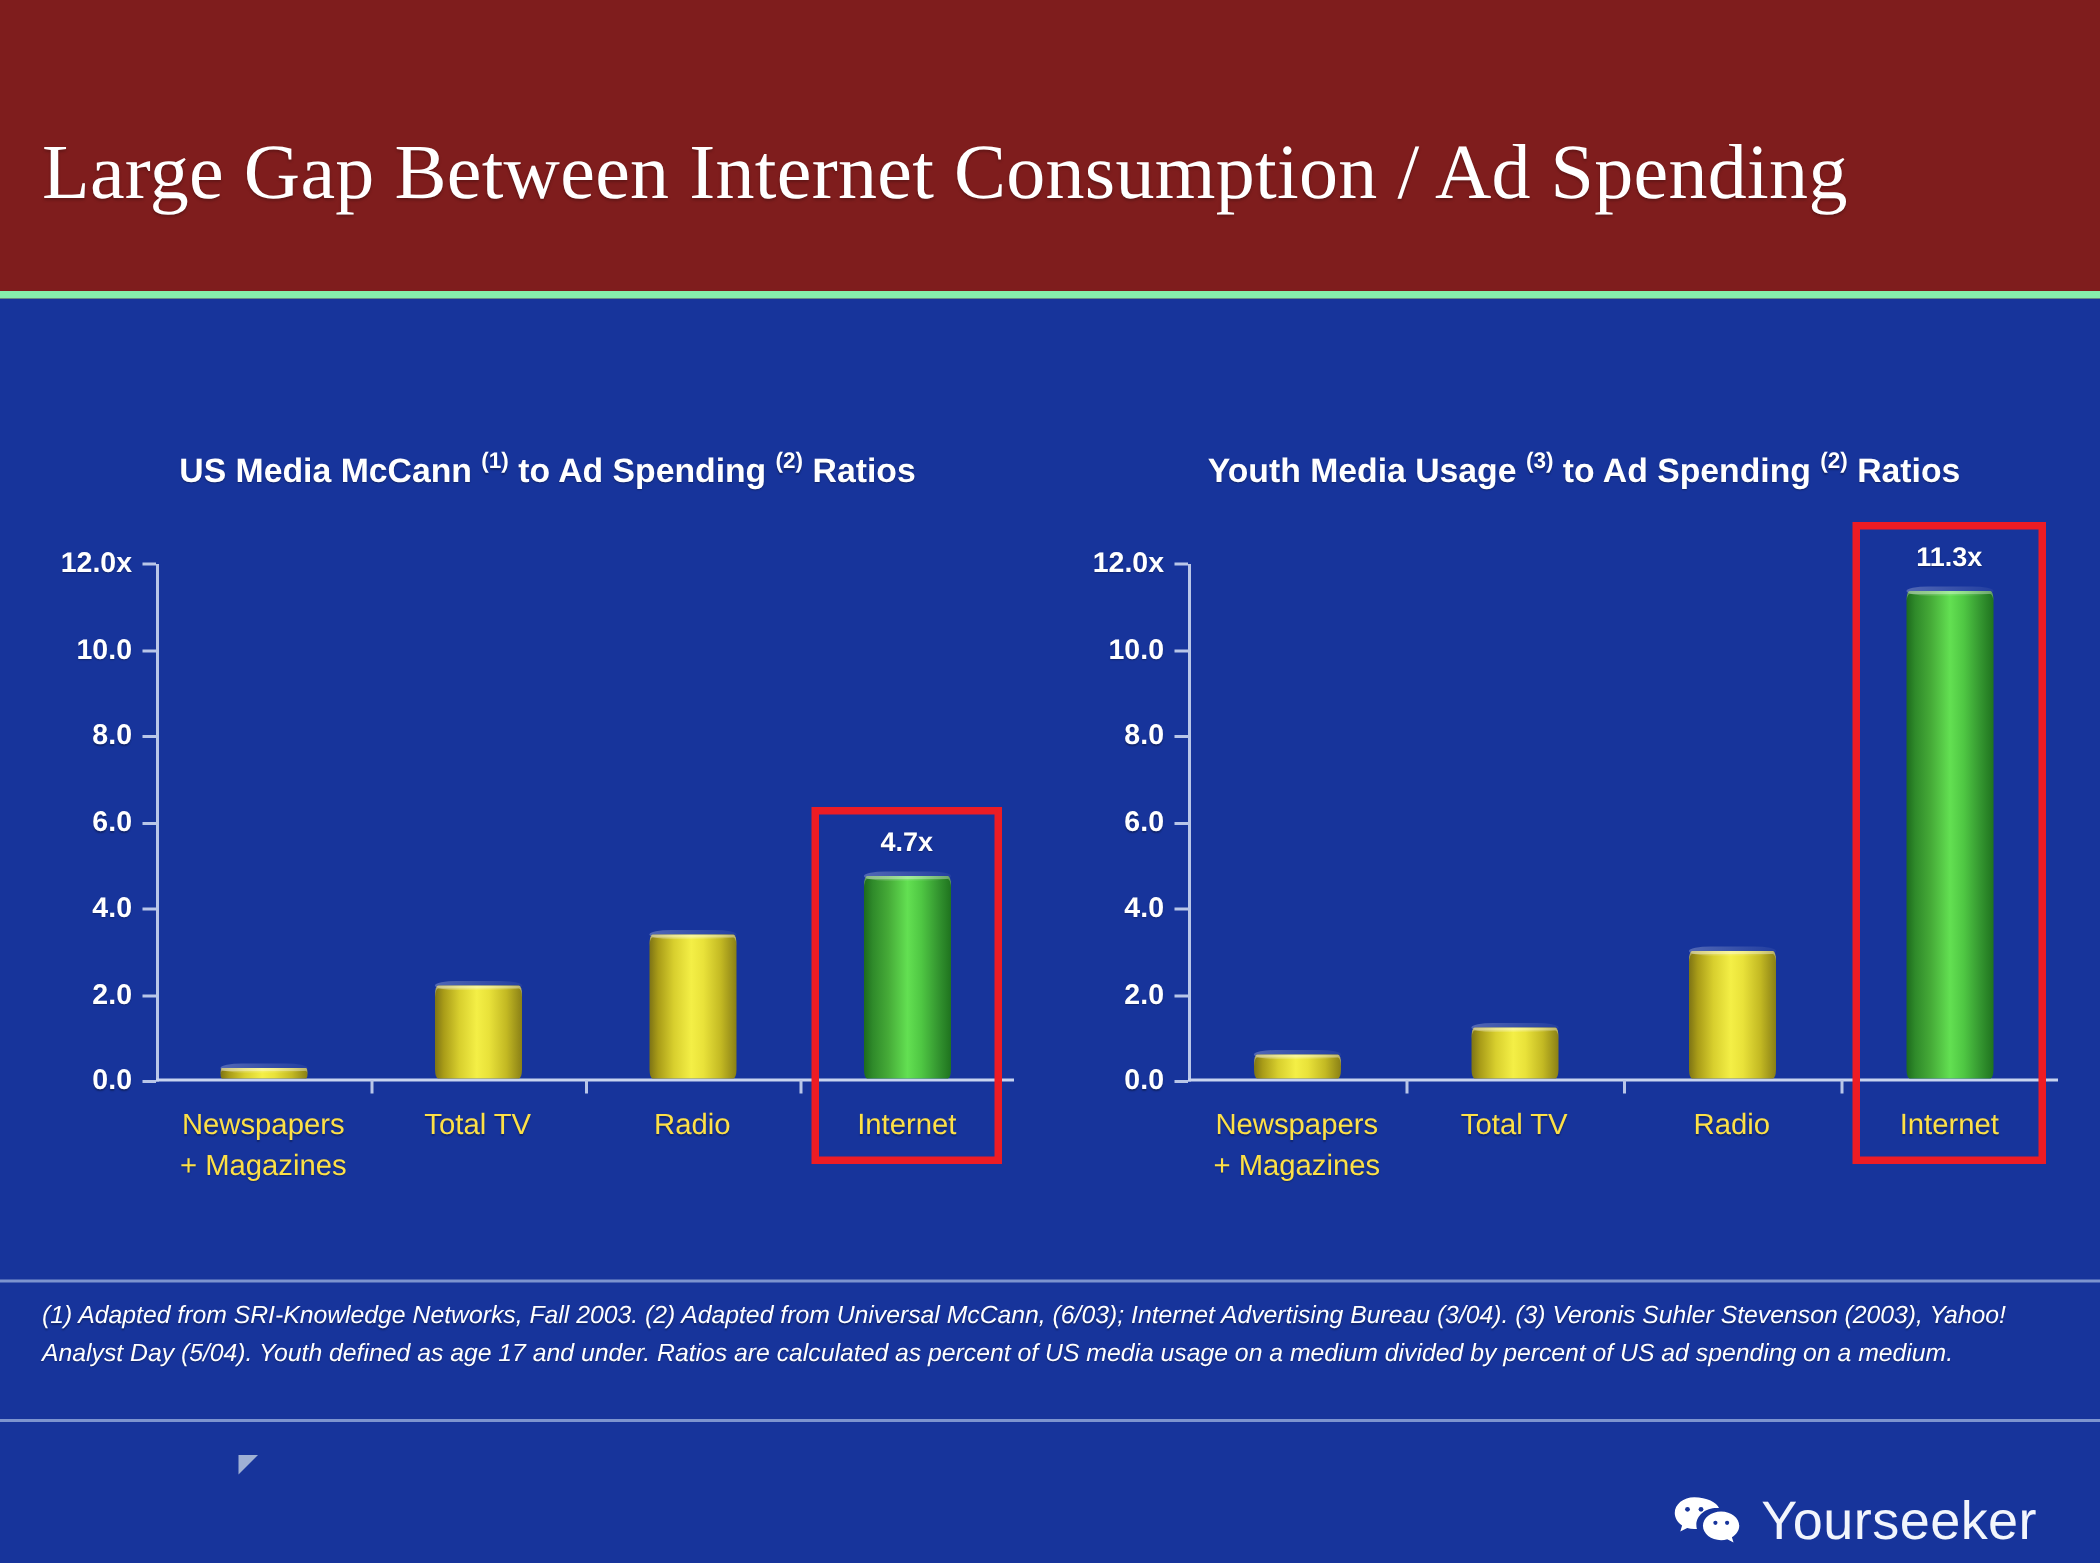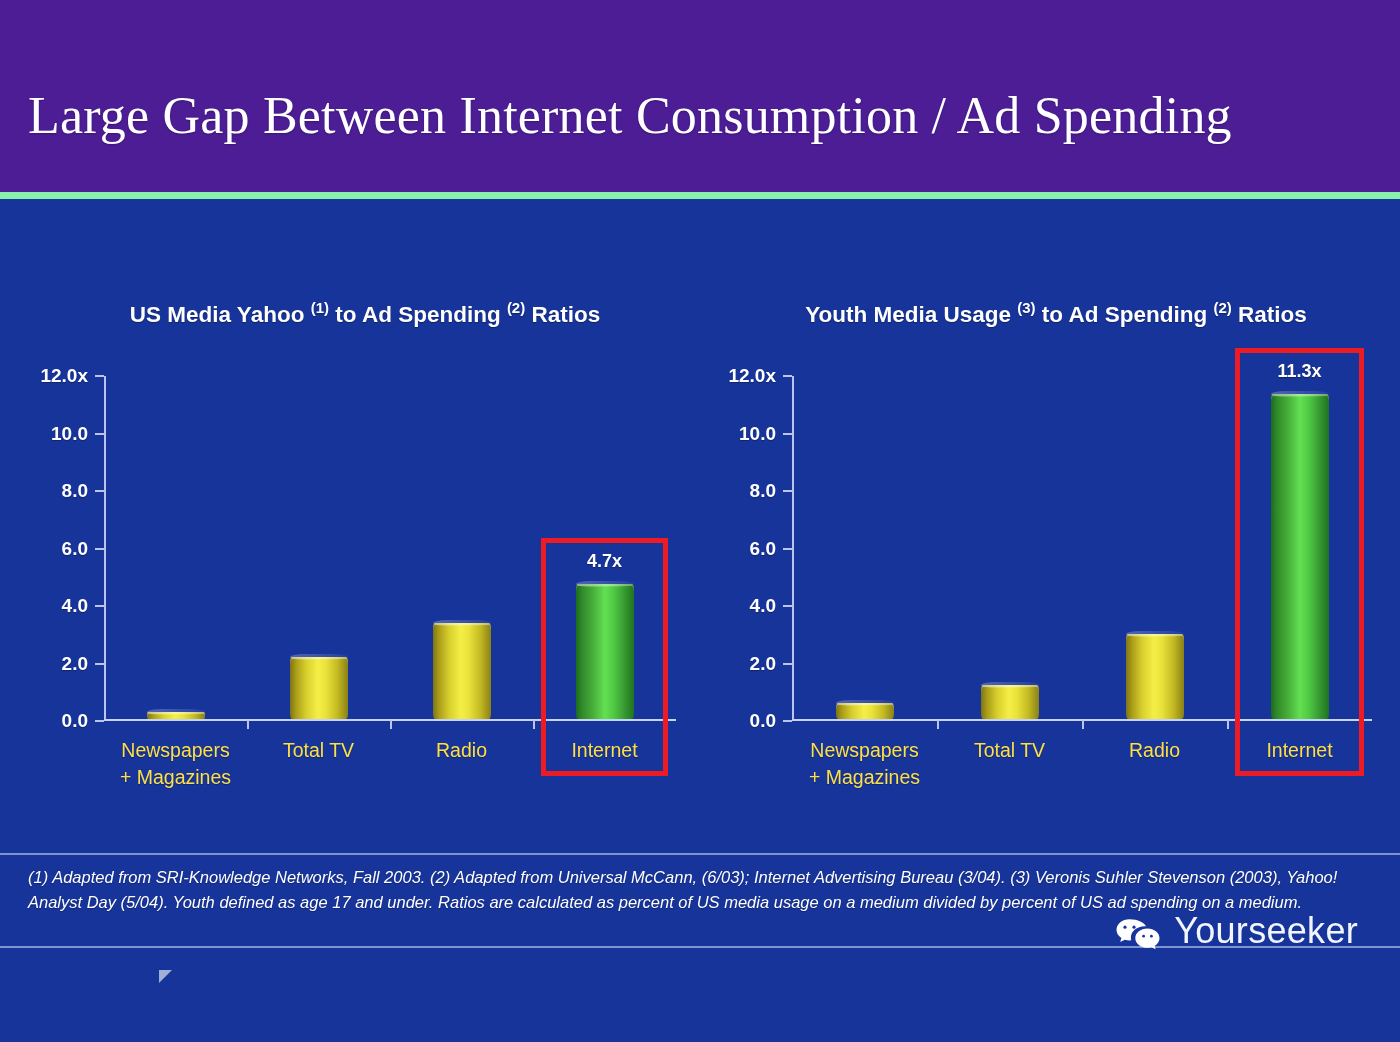--- a/index.html
+++ b/index.html
@@ -9,22 +9,22 @@
     background: #1a3a9c;
     font-family: "Liberation Sans", sans-serif;
     overflow: hidden;
     position: relative;
   }
   .slide { position: relative; width: 1400px; height: 1042px; background: #17349b; }
 
   
   .header {
     position: absolute; left: 0; top: 0; width: 1400px; height: 199px;
-    background: #4c1d95;
-    border-bottom: 7px solid #86efac;
+    background: #7f1d1d;
+    border-bottom: 5px solid #86efac;
   }
   .header-title {
     position: absolute; left: 28px; top: 86px;
     color: #ffffff;
     font-family: "Liberation Serif", serif;
     font-size: 52px;
     font-weight: 400;
     letter-spacing: 0.2px;
     white-space: nowrap;
     text-shadow: 0 1px 2px rgba(0,0,0,.25);
@@ -141,38 +141,38 @@
     width: 0; height: 0;
     border-left: 13px solid #9fb0d4;
     border-bottom: 13px solid transparent;
   }
   .page-num {
     position: absolute; left: 0; top: 976px; width: 1400px;
     text-align: center; color: #ffffff; font-size: 28px; font-weight: bold;
     text-shadow: 0 1px 1px rgba(0,0,0,.3);
   }
   .seeker {
-    position: absolute; right: 42px; top: 910px;
-    display: flex; align-items: flex-end; gap: 13px;
+    position: absolute; right: 42px; top: 993px;
+    display: flex; align-items: center; gap: 13px;
   }
   .seeker-text { color: #f2f5fc; font-size: 36px; letter-spacing: .3px; }
   .wechat { width: 46px; height: 34px; position: relative; }
 </style>
 </head>
 <body>
 
 <div class="slide">
 
   <div class="header">
     <div class="header-title">Large Gap Between Internet Consumption / Ad Spending</div>
   </div>
 
   <div class="panel panel-left">
     <div class="chart-title">
-      <span>US Media Yahoo </span><span class="sup">(1)</span><span> to Ad Spending </span><span class="sup">(2)</span><span> Ratios</span>
+      <span>US Media McCann </span><span class="sup">(1)</span><span> to Ad Spending </span><span class="sup">(2)</span><span> Ratios</span>
     </div>
     <div class="plot" id="plot-0">
       <div class="axis-v"></div>
       <div class="axis-h"></div>
     <div class="ytick" style="top: 344px;"></div>
         <div class="ylabel" style="top: 345px;">0.0</div>
         <div class="ytick" style="top: 286.5px;"></div>
         <div class="ylabel" style="top: 287.5px;">2.0</div>
         <div class="ytick" style="top: 229px;"></div>
         <div class="ylabel" style="top: 230px;">4.0</div>

